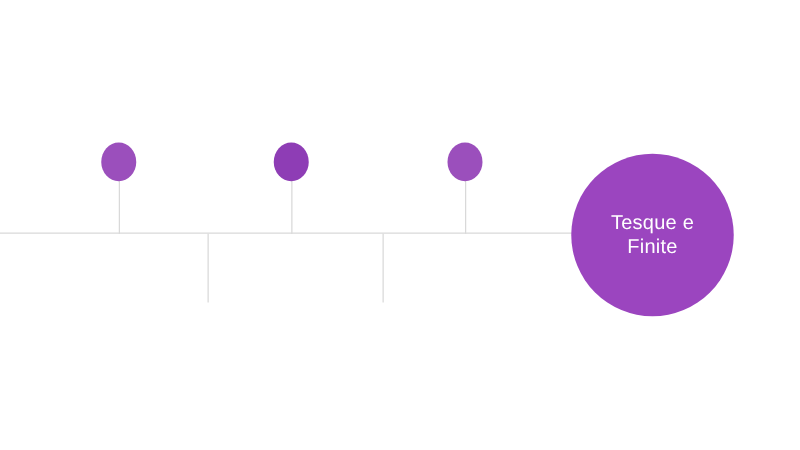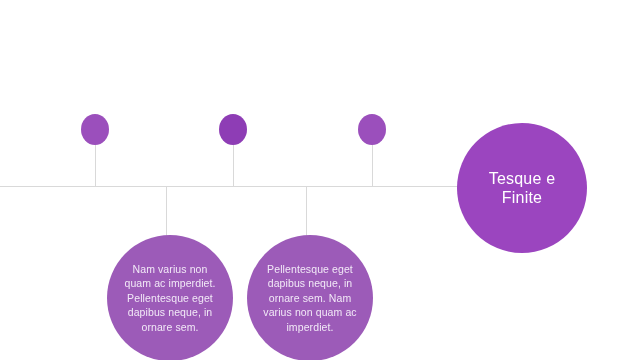--- a/index.html
+++ b/index.html
@@ -105,26 +105,20 @@
   <div class="stem stem-up-2" style="background: rgb(217, 217, 217);"></div>
   <div class="stem stem-up-3" style="background: rgb(217, 217, 217);"></div>
 
   <div class="stem stem-down-1" style="background: rgb(217, 217, 217);"></div>
   <div class="stem stem-down-2" style="background: rgb(217, 217, 217);"></div>
 
   <div class="circle node-small node-1" style="background: rgb(155, 79, 188);"></div>
   <div class="circle node-small node-2" style="background: rgb(142, 61, 181);"></div>
   <div class="circle node-small node-3" style="background: rgb(155, 79, 188);"></div>
 
-  <div class="circle bubble bubble-1" style="background: rgb(156, 91, 184);">
-    <div class="bubble-text" style="color: rgb(242, 233, 247);">Nam varius non quam ac imperdiet. Pellentesque eget dapibus neque, in ornare sem.</div>
-  </div>
 
-  <div class="circle bubble bubble-2" style="background: rgb(156, 91, 184);">
-    <div class="bubble-text" style="color: rgb(242, 233, 247);">Pellentesque eget dapibus neque, in ornare sem. Nam varius non quam ac imperdiet.</div>
-  </div>
 
   <div class="circle end-circle" style="background: rgb(155, 69, 191);">
     <div class="end-text" style="color: rgb(255, 255, 255);">Tesque e
 Finite</div>
   </div>
 
 </div>
 
 </body></html>

